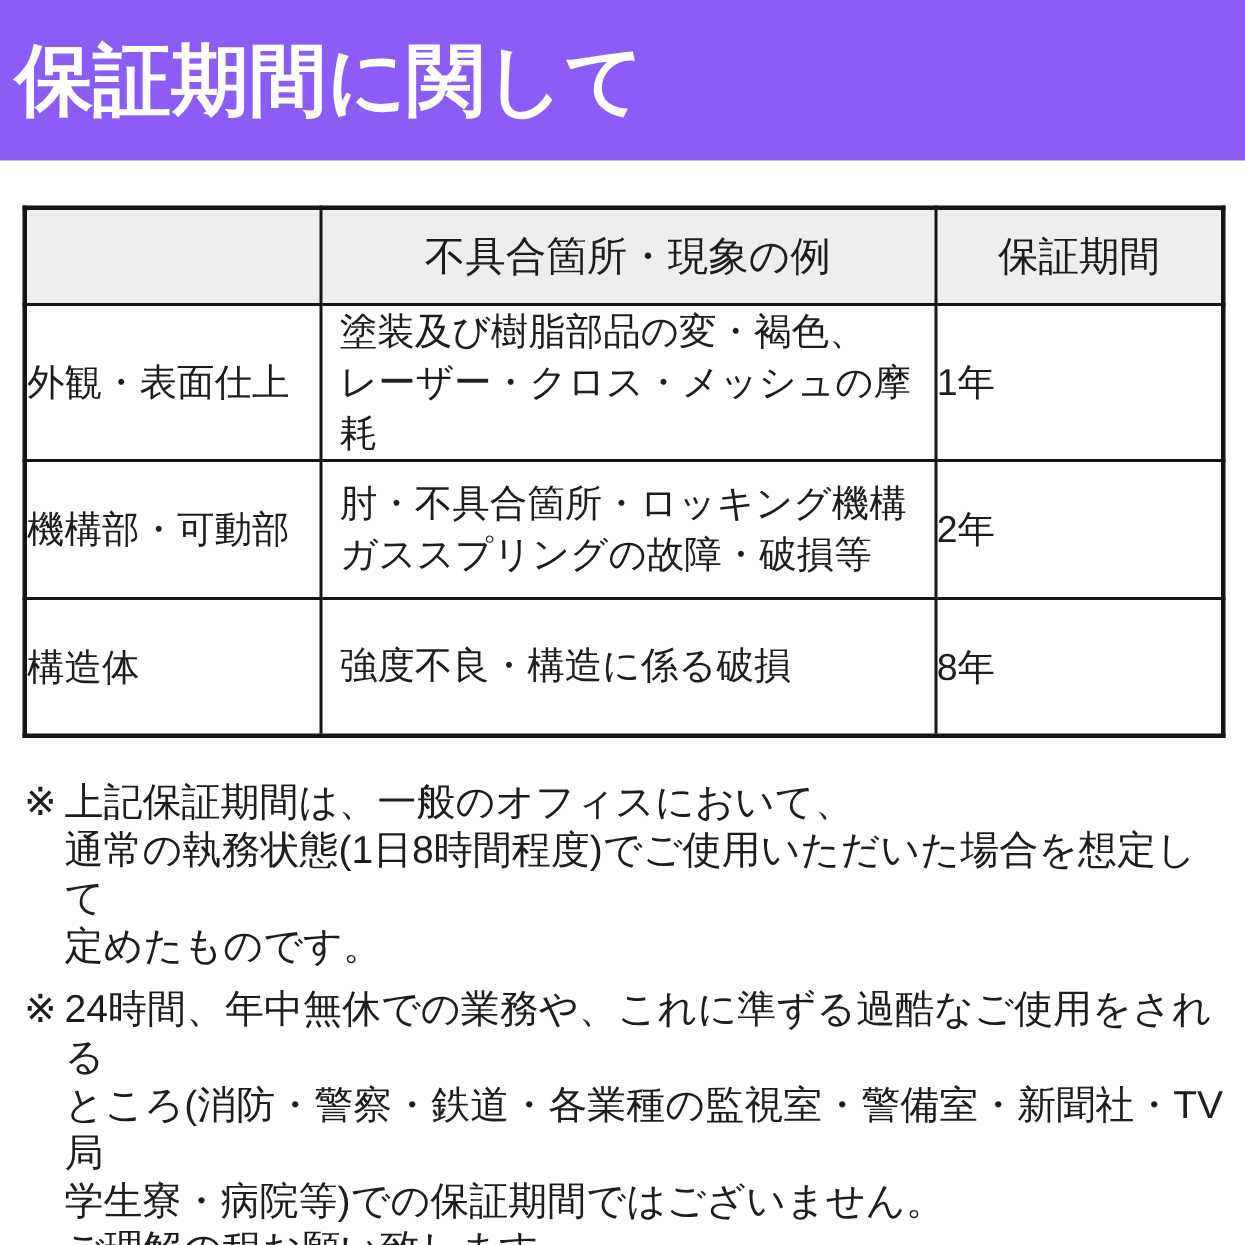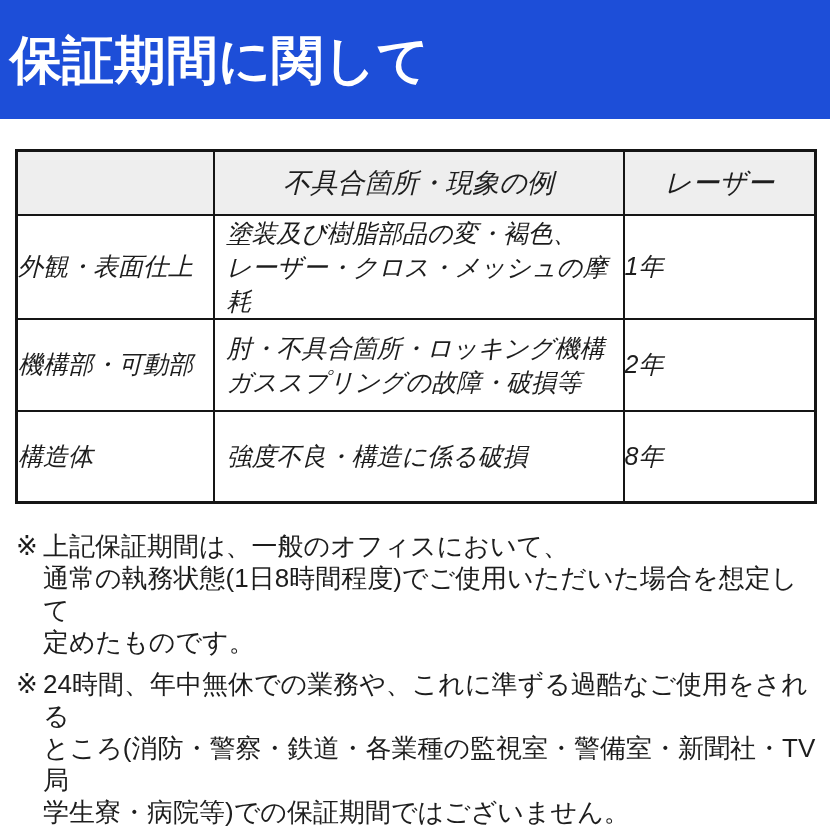--- a/index.html
+++ b/index.html
@@ -5,40 +5,39 @@
   * { margin: 0; padding: 0; box-sizing: border-box; }
   html, body {
     width: 830px; height: 830px;
     background: #ffffff;
     color: #1d1d1d;
     font-family: "Liberation Sans", "DejaVu Sans", sans-serif;
     overflow: hidden;
   }
   
   .banner {
-    width: 830px; height: 119px;
-    background: #1d4ed8;
+    width: 830px; height: 107px;
+    background: #8b5cf6;
     display: flex; align-items: center;
     padding-left: 10px;
   }
   .banner h1 {
     color: #ffffff;
     font-size: 52px;
     font-weight: 900;
     letter-spacing: 0px;
     line-height: 1;
   }
   
   table.wtable {
     border-collapse: collapse;
     table-layout: fixed;
     width: 799px;
     margin: 30px 16px 0 15px;
     border: 3px solid #151515;
-    font-style: italic;
   }
   .wtable th, .wtable td {
     border: 2px solid #151515;
     vertical-align: middle;
   }
   .wtable thead th {
     background: #eeeeee;
     height: 64px;
     font-size: 27px;
     font-weight: normal;
@@ -72,21 +71,21 @@
 <table class="wtable">
   <colgroup>
     <col class="col-cat">
       <col class="col-ex">
       <col class="col-period">
   </colgroup>
   <thead>
     <tr>
       <th></th>
       <th>不具合箇所・現象の例</th>
-      <th>レーザー</th>
+      <th>保証期間</th>
     </tr>
   </thead>
   <tbody>
     <tr>
       <td class="cell-cat">外観・表面仕上</td>
       <td class="cell-ex">塗装及び樹脂部品の変・褐色、
 レーザー・クロス・メッシュの摩耗</td>
       <td class="cell-period">1年</td>
     </tr>
     <tr>

